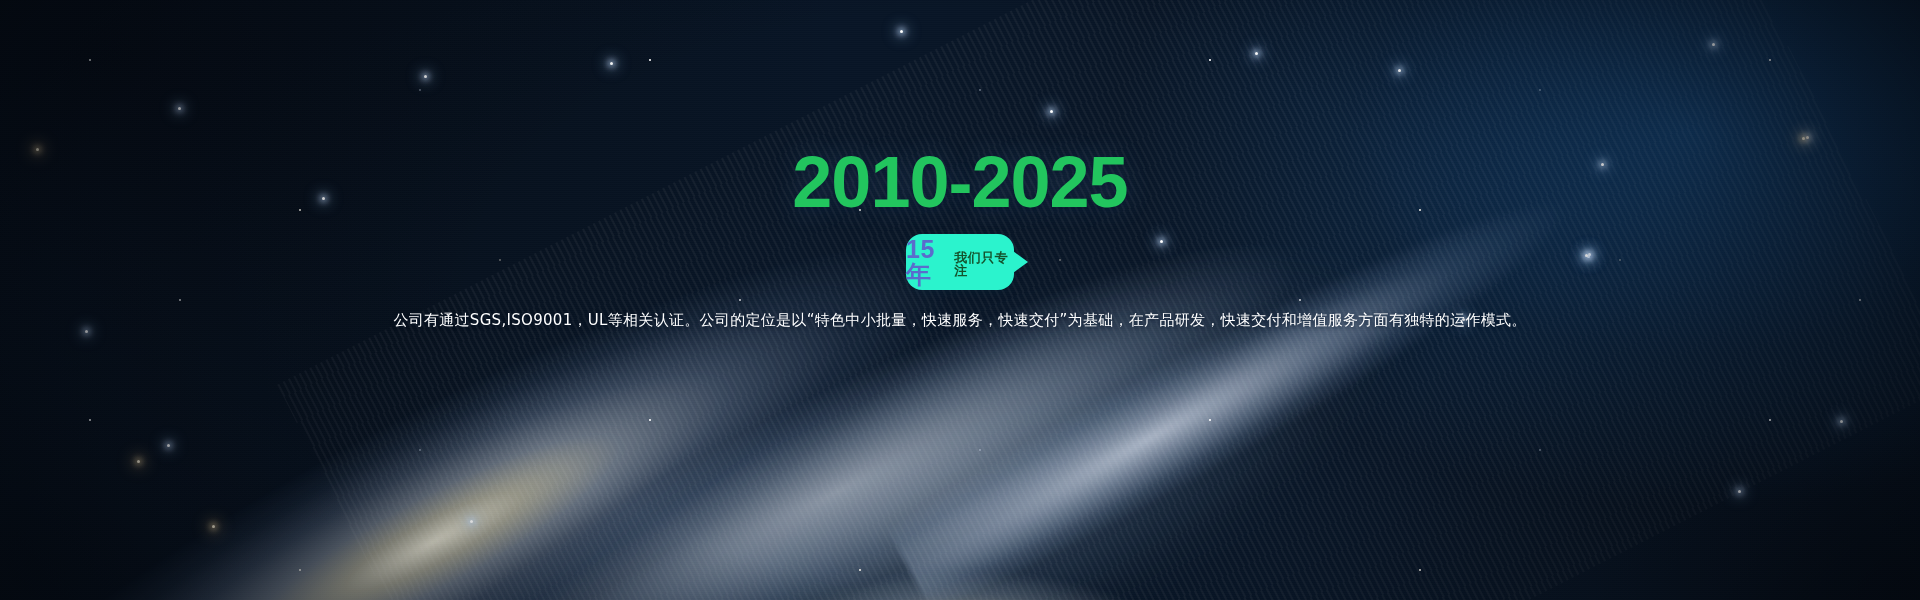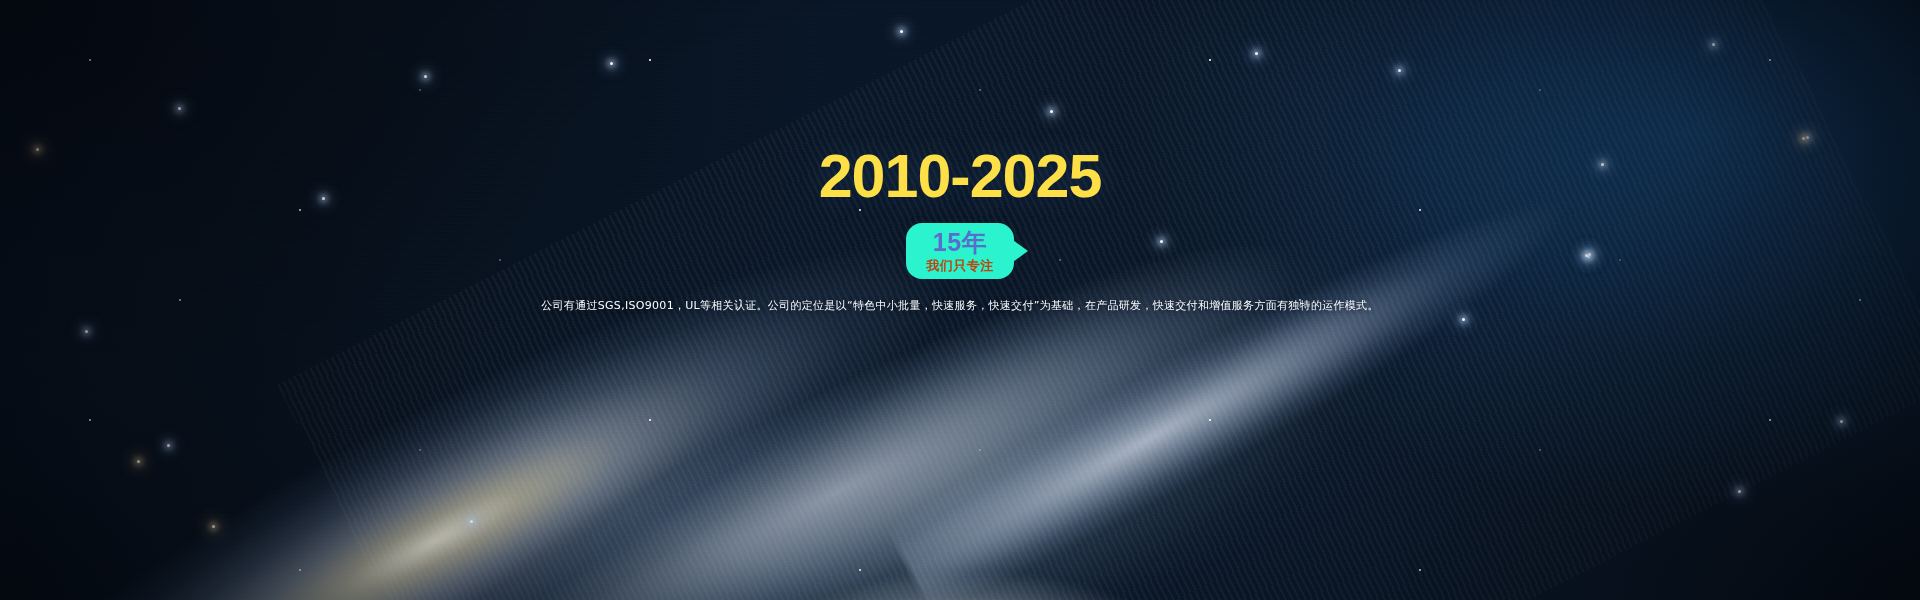--- a/index.html
+++ b/index.html
@@ -127,78 +127,78 @@
 
   
   .content {
     position:absolute; inset:0;
     display:flex; flex-direction:column; align-items:center;
     z-index:9;
   }
 
   .years {
     margin-top:146px;
-    font-size:61px;
+    font-size:72px;
     font-weight:bold;
-    color:#fde047;
+    color:#22c55e;
     letter-spacing:-1px;
     line-height:1;
     text-shadow:0 2px 10px rgba(0,20,45,.55), 0 0 26px rgba(120,170,225,.22);
     font-family:"Liberation Sans","DejaVu Sans",sans-serif;
   }
 
   .headline-row {
     margin-top:16px;
     display:flex;
     align-items:center;
     gap:14px;
   }
 
   .badge {
     position:relative;
     background:#2bf3cd;
     border-radius:16px;
     width:108px; height:56px;
-    display:flex; flex-direction:column;
+    display:flex; flex-direction:row;
     align-items:center; justify-content:center;
     box-shadow:0 2px 10px rgba(0,40,60,.3);
   }
   .badge-tail {
     position:absolute;
     right:-14px; top:50%;
     transform:translateY(-50%);
     width:0; height:0;
     border-top:11px solid transparent;
     border-bottom:11px solid transparent;
     border-left:15px solid #2bf3cd;
   }
   .badge-top {
     font-size:25px; font-weight:bold;
     color:#5a6ccc; line-height:1;
     letter-spacing:.5px;
   }
   .badge-bottom {
     font-size:13px; font-weight:bold;
-    color:#c2410c; line-height:1;
+    color:#14532d; line-height:1;
     margin-top:4px; letter-spacing:.5px;
   }
 
   .headline {
     font-size:47px;
     font-weight:bold;
     color:#ffe60a;
     letter-spacing:1px;
     line-height:1;
     text-shadow:0 2px 7px rgba(0,25,50,.5);
     font-family:"DejaVu Sans","Liberation Sans",sans-serif;
   }
 
   .desc {
     margin-top:18px;
-    font-size:11px;
+    font-size:15px;
     color:#ffffff;
     letter-spacing:.3px;
     line-height:1.6;
     text-shadow:0 1px 4px rgba(0,18,40,.75);
     font-family:"DejaVu Sans","Liberation Sans",sans-serif;
     white-space:nowrap;
   }
 </style>
 </head>
 <body>

